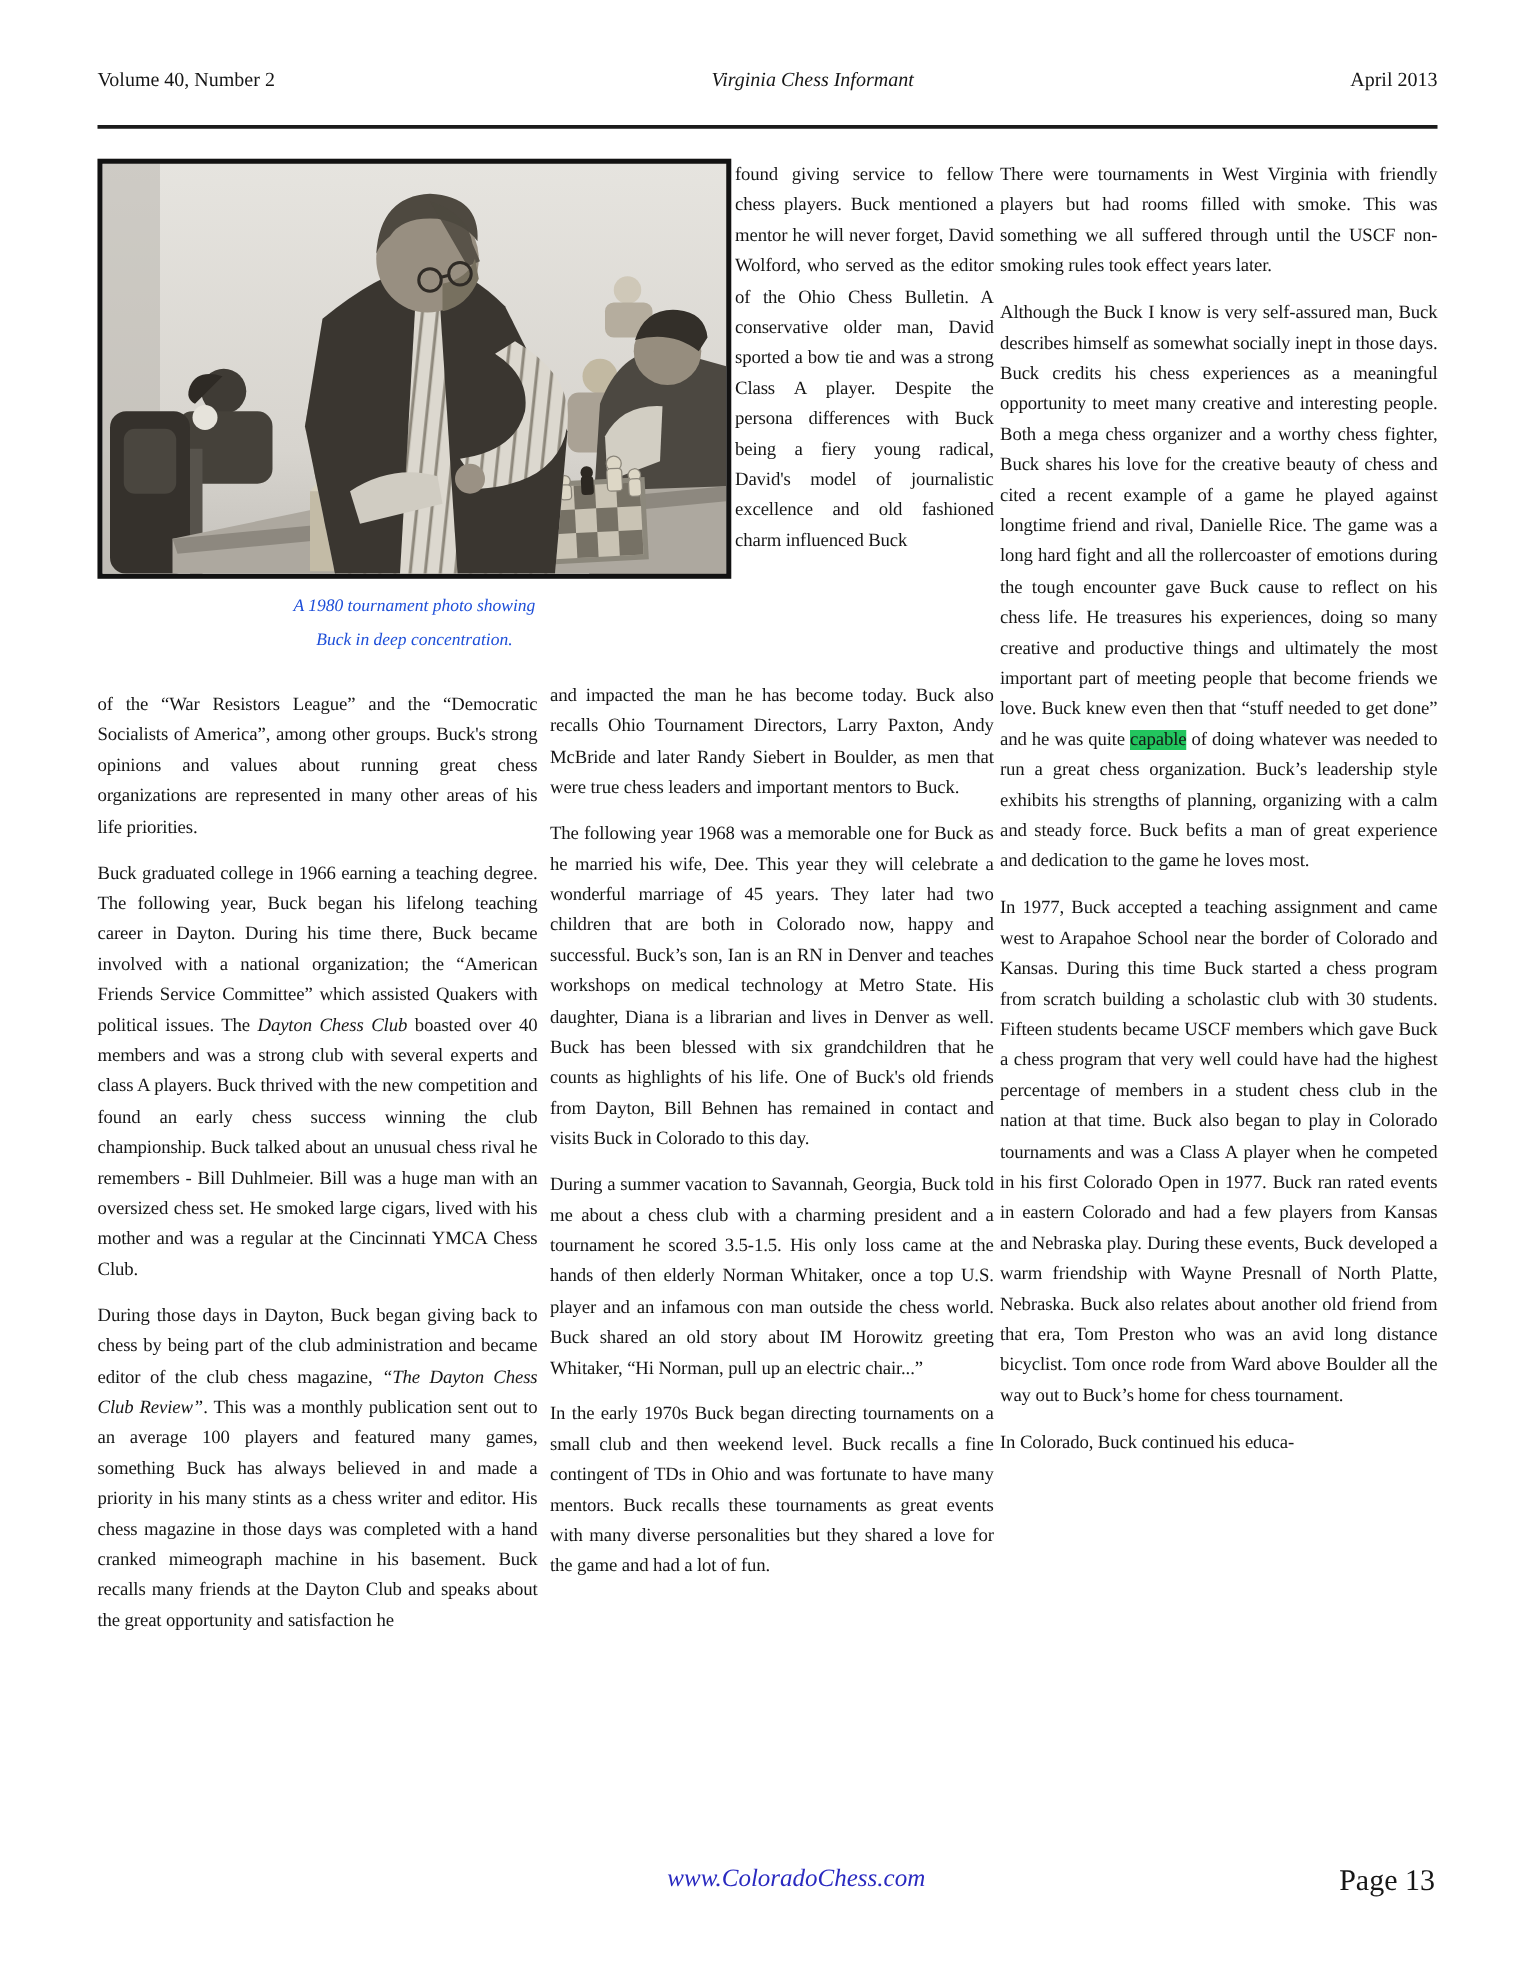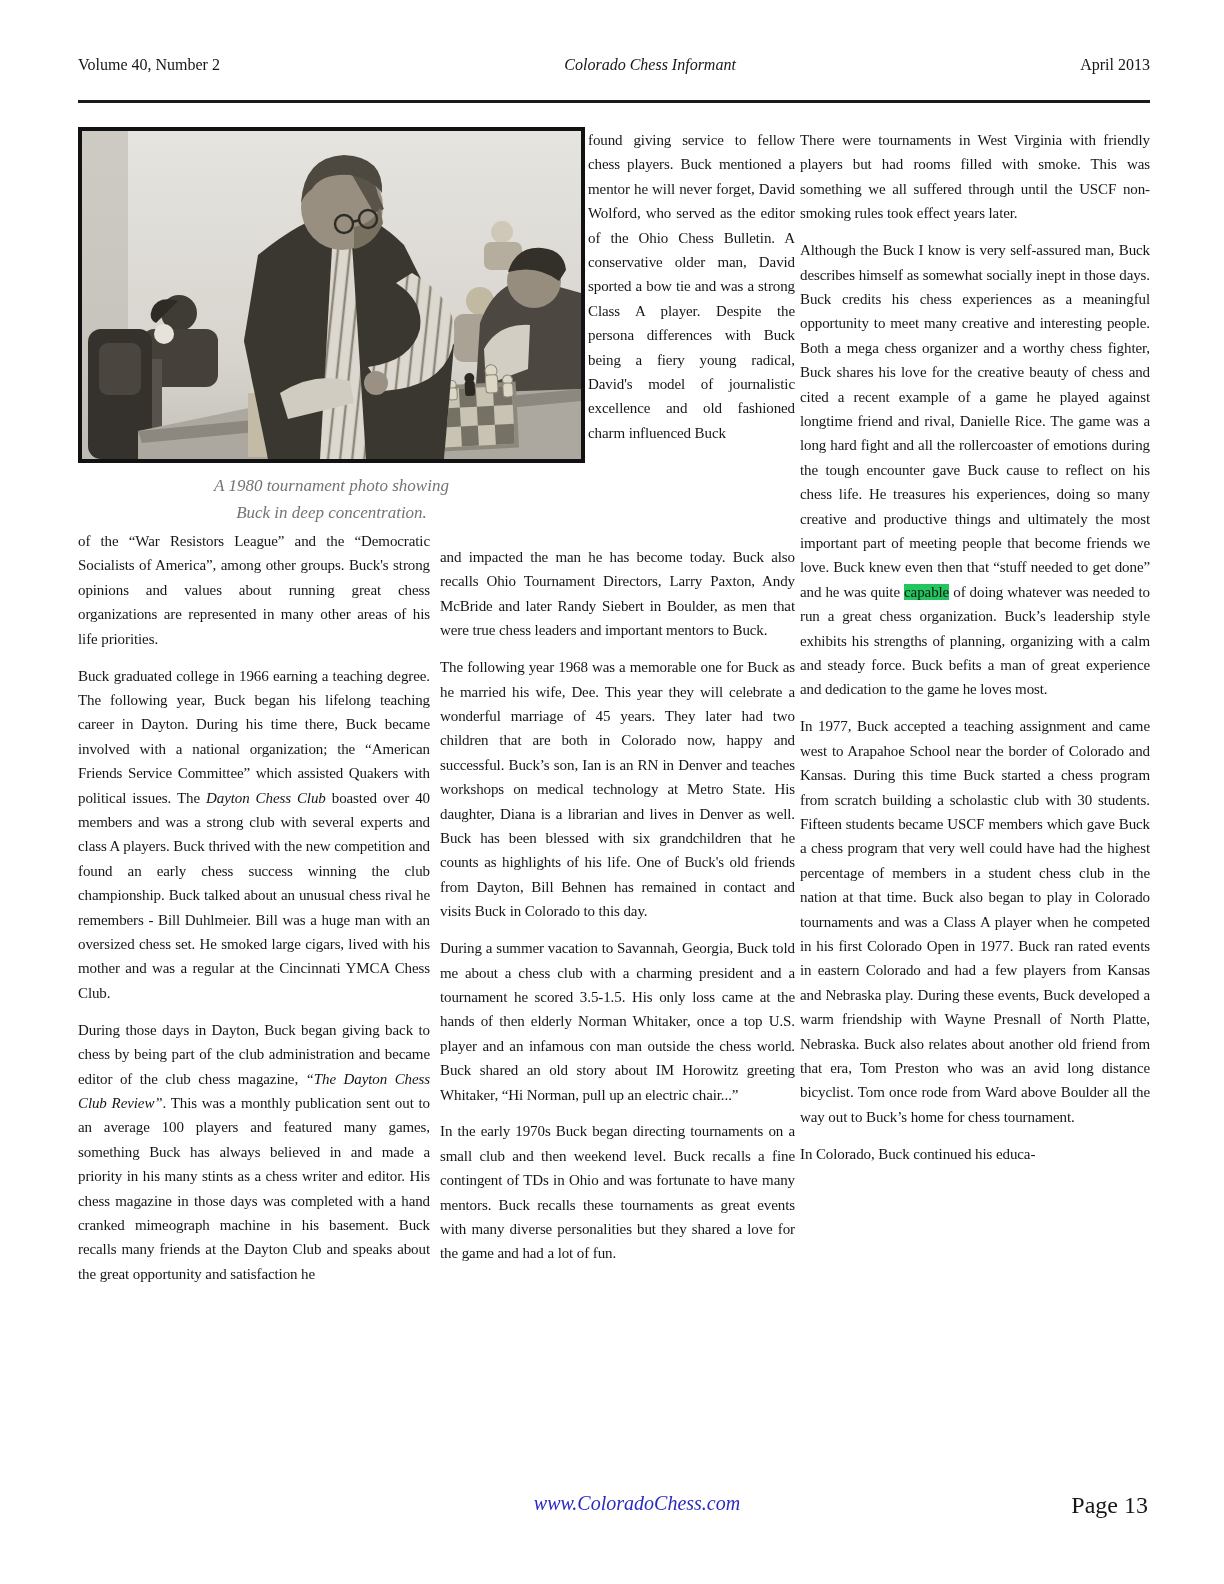--- a/index.html
+++ b/index.html
@@ -25,25 +25,25 @@
   }
   
   .figure{position:absolute;left:78px;top:127px;width:507px;}
   .photo-frame{
     width:499px;height:328px;border:4px solid #121212;
     background:#d9d7d2;overflow:hidden;
   }
   .photo-frame svg{display:block;width:100%;height:100%;}
   .caption{
     margin-top:9px;text-align:center;font-style:italic;
-    font-size:17px;line-height:27px;color:#737373;
+    font-size:14px;line-height:27px;color:#1d4ed8;
   }
   
   .col{position:absolute;font-size:15px;line-height:24.4px;text-align:justify;letter-spacing:-0.1px;}
-  .col-left{left:78px;top:529px;width:352px;}
+  .col-left{left:78px;top:552px;width:352px;}
   .col-mid-narrow{left:588px;top:128px;width:207px;}
   .col-mid{left:440px;top:545px;width:355px;}
   .col-right{left:800px;top:128px;width:350px;}
   .col p{margin:0 0 12.5px 0;}
   .col p:last-child{margin-bottom:0;}
   .seg-italic{font-style:italic;}
   .seg-highlight{background:#22c55e;}
   
   .footer-site{
     position:absolute;left:0;top:1492px;width:1224px;text-align:center;
@@ -54,21 +54,21 @@
     position:absolute;right:76px;top:1492px;font-size:24px;color:#161616;
   }
 </style>
 </head>
 <body>
 
 <div class="page">
 
   <div class="header-row">
     <span>Volume 40, Number 2</span>
-    <span class="header-center">Colorado Chess Informant</span>
+    <span class="header-center">Virginia Chess Informant</span>
     <span>April 2013</span>
   </div>
   <div class="rule"></div>
 
   <div class="figure">
     <div class="photo-frame">
       <svg viewBox="0 0 499 328" preserveAspectRatio="none" aria-hidden="true">
         <defs>
           <linearGradient id="wall" x1="0" y1="0" x2="0" y2="1">
             <stop offset="0" stop-color="#e6e4df"></stop>

